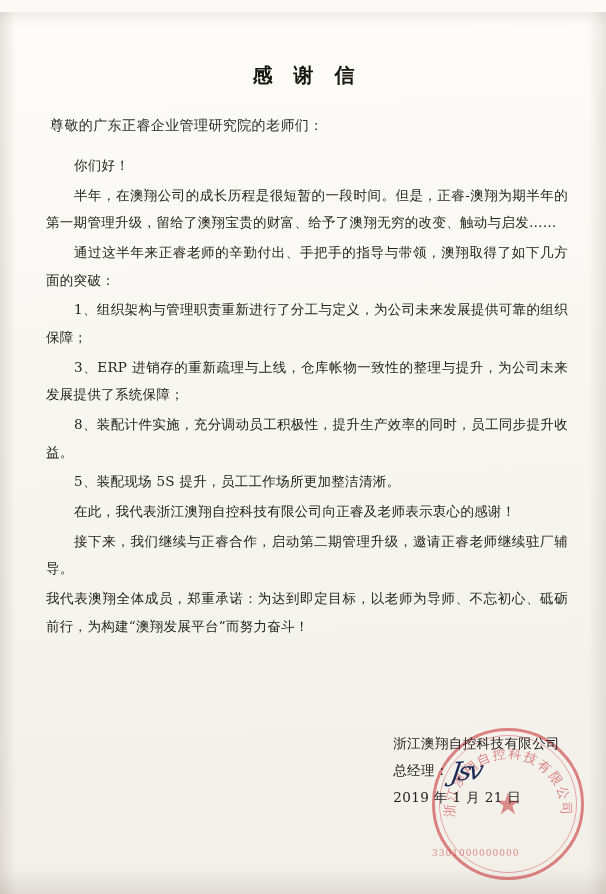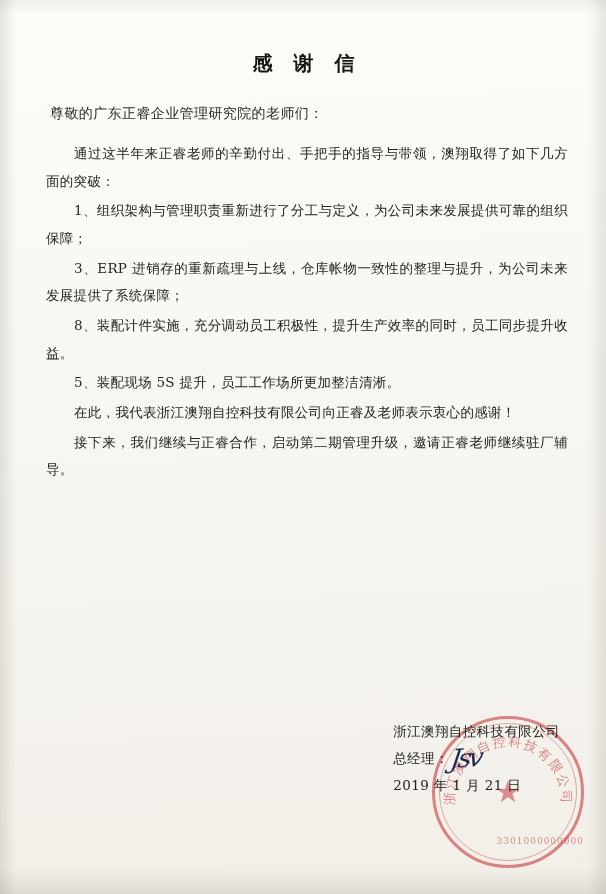--- a/index.html
+++ b/index.html
@@ -13,20 +13,21 @@
     font-family: "DejaVu Serif", "Liberation Serif", serif;
     color: #2a2a28;
     overflow: hidden;
     position: relative;
   }
   .page {
     position: absolute;
     inset: 0;
     background:
       linear-gradient(178deg, #fdfcf9 0%, #f7f5f0 55%, #f2efe9 100%);
+    margin-top: 12px;
   }
   
   .edge-shadow-left {
     position: absolute;
     left: 0; top: 0; bottom: 0; width: 16px;
     background: linear-gradient(to right, rgba(120,115,100,0.18), rgba(255,255,255,0));
     pointer-events: none;
   }
   .edge-shadow-right {
     position: absolute;
@@ -91,21 +92,21 @@
     font-size: 13.5px;
     line-height: 2.0;
     letter-spacing: 0.4px;
     color: #232220;
   }
   .sig-line {
     white-space: nowrap;
   }
   .sig-manager {
     display: flex;
-    align-items: flex-start;
+    align-items: flex-end;
   }
   .handwriting {
     display: inline-block;
     margin-left: 2px;
     font-family: "DejaVu Serif", "Liberation Serif", serif;
     font-style: italic;
     font-size: 26px;
     color: #1b2a55;
     transform: skewX(-12deg) rotate(-4deg);
     letter-spacing: -3px;
@@ -152,47 +153,50 @@
     fill: rgba(196, 38, 40, 0.55);
     font-size: 13px;
     letter-spacing: 2px;
     font-family: "DejaVu Serif", "Liberation Serif", serif;
   }
   .stamp-bottom {
     position: absolute;
     left: 0;
     right: 0;
     bottom: 22px;
-    text-align: right;
+    text-align: left;
     font-size: 9px;
     color: rgba(196, 38, 40, 0.5);
     letter-spacing: 1px;
   }
 </style>
 </head>
 <body>
 
 <div class="page">
   <div class="edge-shadow-top"></div>
   <div class="edge-shadow-left"></div>
   <div class="edge-shadow-right"></div>
   <div class="edge-shadow-bottom"></div>
 
   <div class="content">
     <div class="doc-title">感 谢 信</div>
 
     <p class="salutation">尊敬的广东正睿企业管理研究院的老师们：</p>
-
+    <p class="body-line indent">你们好！</p>
+
+    <p class="body-line indent">半年，在澳翔公司的成长历程是很短暂的一段时间。但是，正睿-澳翔为期半年的第一期管理升级，留给了澳翔宝贵的财富、给予了澳翔无穷的改变、触动与启发……</p>
     <p class="body-line indent">通过这半年来正睿老师的辛勤付出、手把手的指导与带领，澳翔取得了如下几方面的突破：</p>
     <p class="body-line indent">1、组织架构与管理职责重新进行了分工与定义，为公司未来发展提供可靠的组织保障；</p>
     <p class="body-line indent">3、ERP 进销存的重新疏理与上线，仓库帐物一致性的整理与提升，为公司未来发展提供了系统保障；</p>
     <p class="body-line indent">8、装配计件实施，充分调动员工积极性，提升生产效率的同时，员工同步提升收益。</p>
     <p class="body-line indent">5、装配现场 5S 提升，员工工作场所更加整洁清淅。</p>
     <p class="body-line indent">在此，我代表浙江澳翔自控科技有限公司向正睿及老师表示衷心的感谢！</p>
     <p class="body-line indent">接下来，我们继续与正睿合作，启动第二期管理升级，邀请正睿老师继续驻厂辅导。</p>
+    <p class="body-line">我代表澳翔全体成员，郑重承诺：为达到即定目标，以老师为导师、不忘初心、砥砺前行，为构建“澳翔发展平台”而努力奋斗！</p>
   </div>
 
   <div class="stamp">
     <div class="ring"></div>
     <div class="ring2"></div>
     <svg class="stamp-arc" viewBox="0 0 152 152">
       <path id="arcpath" d="M 22,84 A 54,54 0 0 1 130,84" fill="none"></path>
       <text><textPath href="#arcpath" startOffset="50%" text-anchor="middle">浙江澳翔自控科技有限公司</textPath></text>
     </svg>
     <div class="star">★</div>

